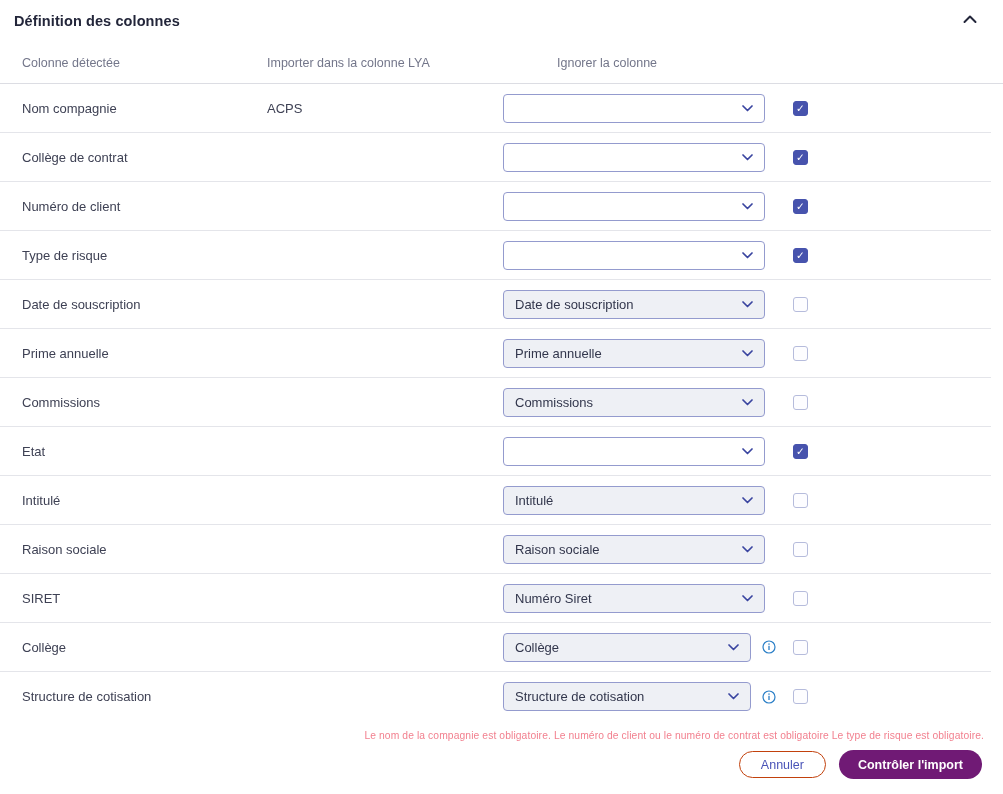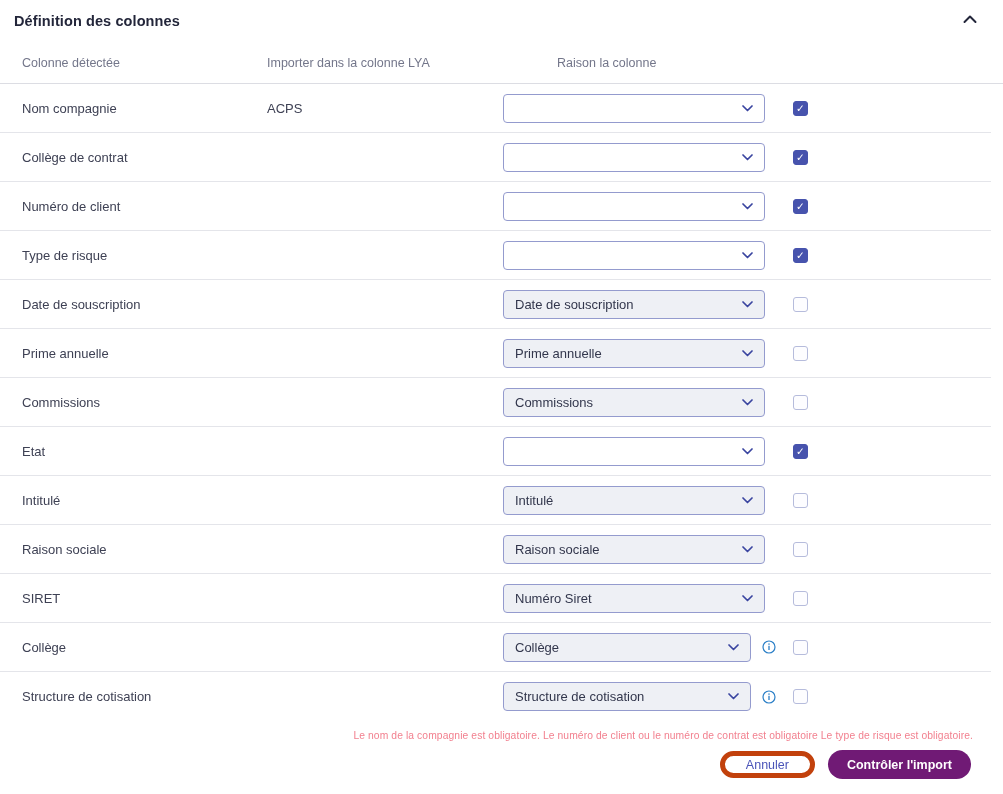--- a/index.html
+++ b/index.html
@@ -58,33 +58,33 @@
   .checkbox {
     width: 15px; height: 15px; border-radius: 3px;
     border: 1px solid #b6bcdc; background: #fdfdff;
     cursor: pointer; display: flex; align-items: center; justify-content: center;
   }
   .checkbox.checked {
     border-color: #4753ad; background: #4753ad;
     color: #ffffff; font-size: 10.5px; line-height: 1;
   }
   .footer {
-    position: absolute; left: 0; right: 11px; top: 730px;
+    position: absolute; left: 0; right: 0; top: 730px;
     text-align: right; padding-right: 19px;
   }
   .validation-msg {
     font-size: 10.3px; color: #f2808f; letter-spacing: .1px;
   }
   .footer-buttons {
     margin-top: 9px; display: flex; justify-content: flex-end;
     align-items: center; gap: 13px; padding-right: 2px;
   }
   .btn-cancel {
     height: 27px; padding: 0 21px; border-radius: 14px;
-    border: 5px solid #c2410c; background: #ffffff;
+    border: 1px solid #c2410c; background: #ffffff;
     color: #4a54b8; font-size: 12.5px; cursor: pointer;
     font-family: "Liberation Sans", sans-serif;
     display: flex; align-items: center;
   }
   .btn-submit {
     height: 29px; padding: 0 19px; border-radius: 15px;
     border: none; background: #701a75;
     color: #ffffff; font-size: 12.5px; font-weight: 700;
     cursor: default;
     font-family: "Liberation Sans", sans-serif;
@@ -102,21 +102,21 @@
     <span style="display:flex;">
       <svg width="14" height="9" viewBox="0 0 14 9">
           <polyline points="1.5,7 7,1.5 12.5,7" fill="none" stroke="#23263a" stroke-width="2" stroke-linecap="round" stroke-linejoin="round"></polyline>
         </svg>
     </span>
   </div>
 
   <div class="table-header">
     <div class="col-detected">Colonne détectée</div>
     <div class="col-import">Importer dans la colonne LYA</div>
-    <div class="col-ignore">Raison la colonne</div>
+    <div class="col-ignore">Ignorer la colonne</div>
   </div>
 
   <div class="rows">
       <div class="row">
         <div class="cell-label">Nom compagnie</div>
         <div class="cell-example">ACPS</div>
         <div class="cell-import">
           <div class="select-box">
             <span class="select-value"></span>
             <span style="display: flex;">

